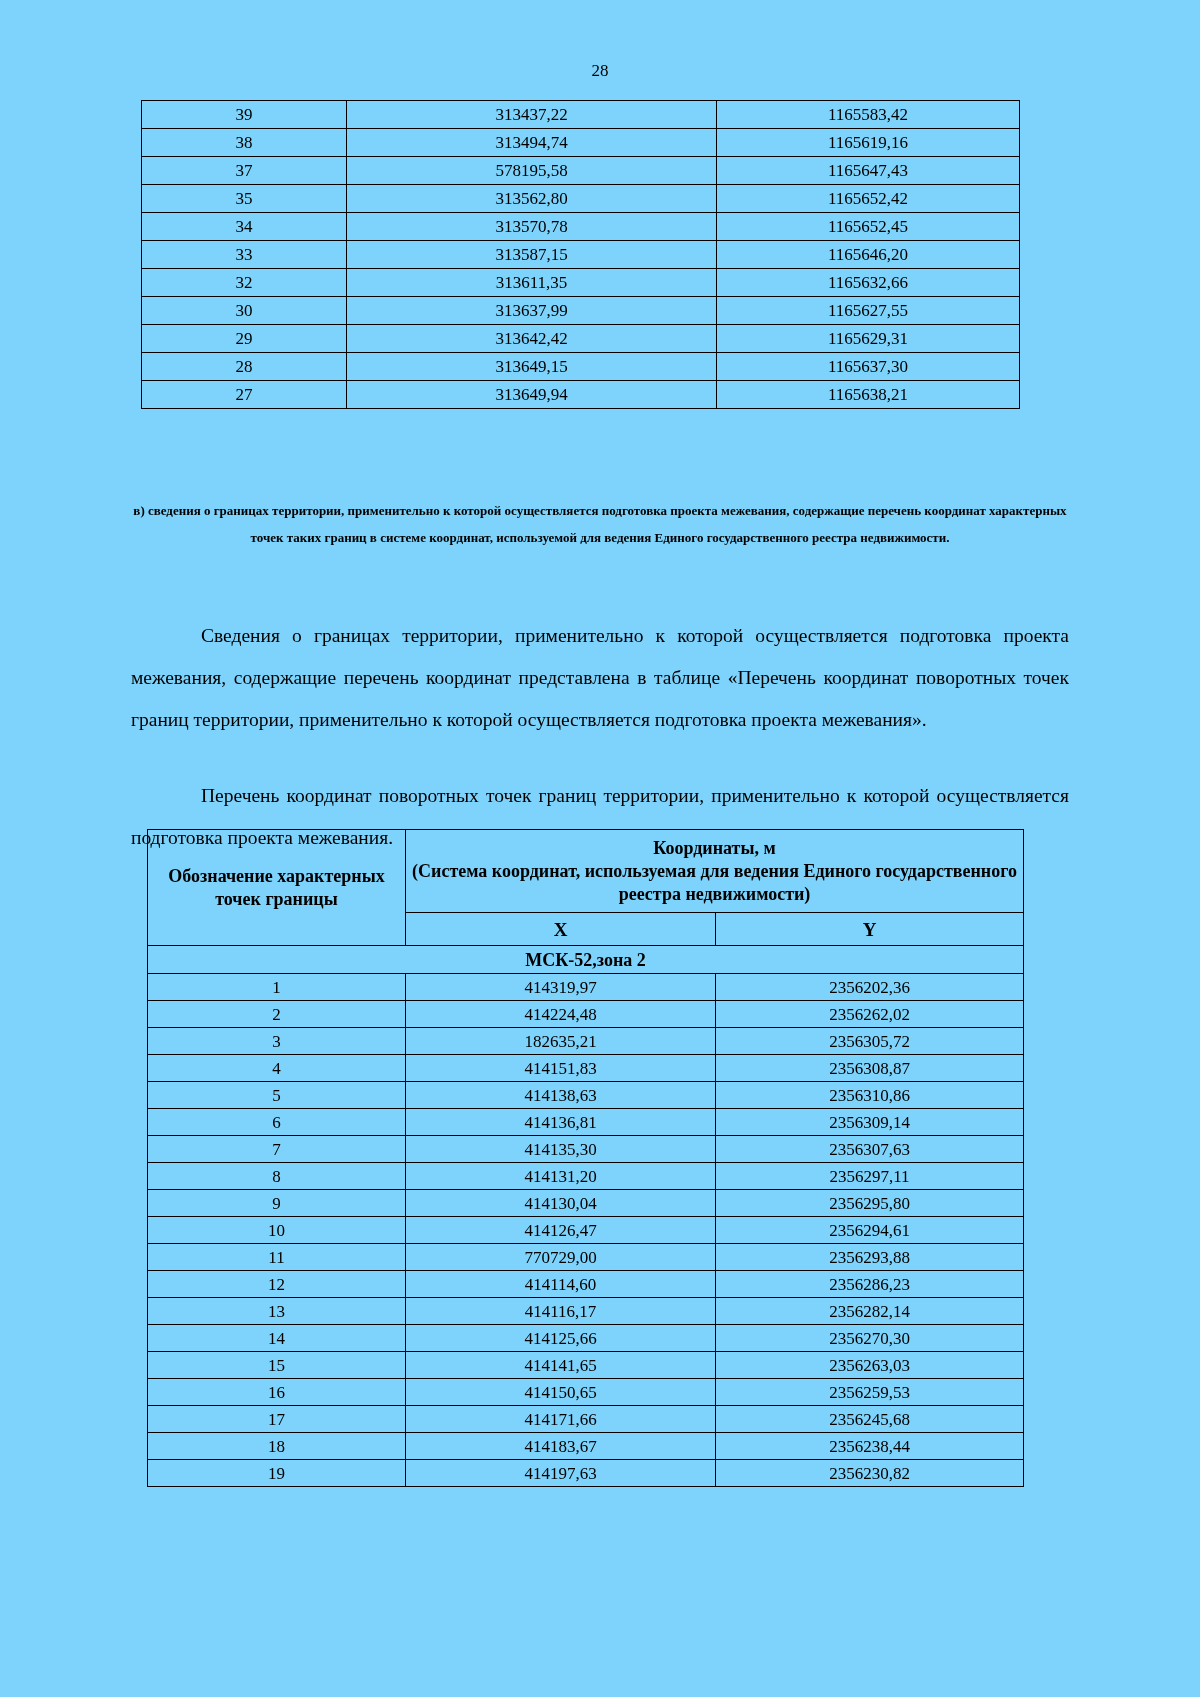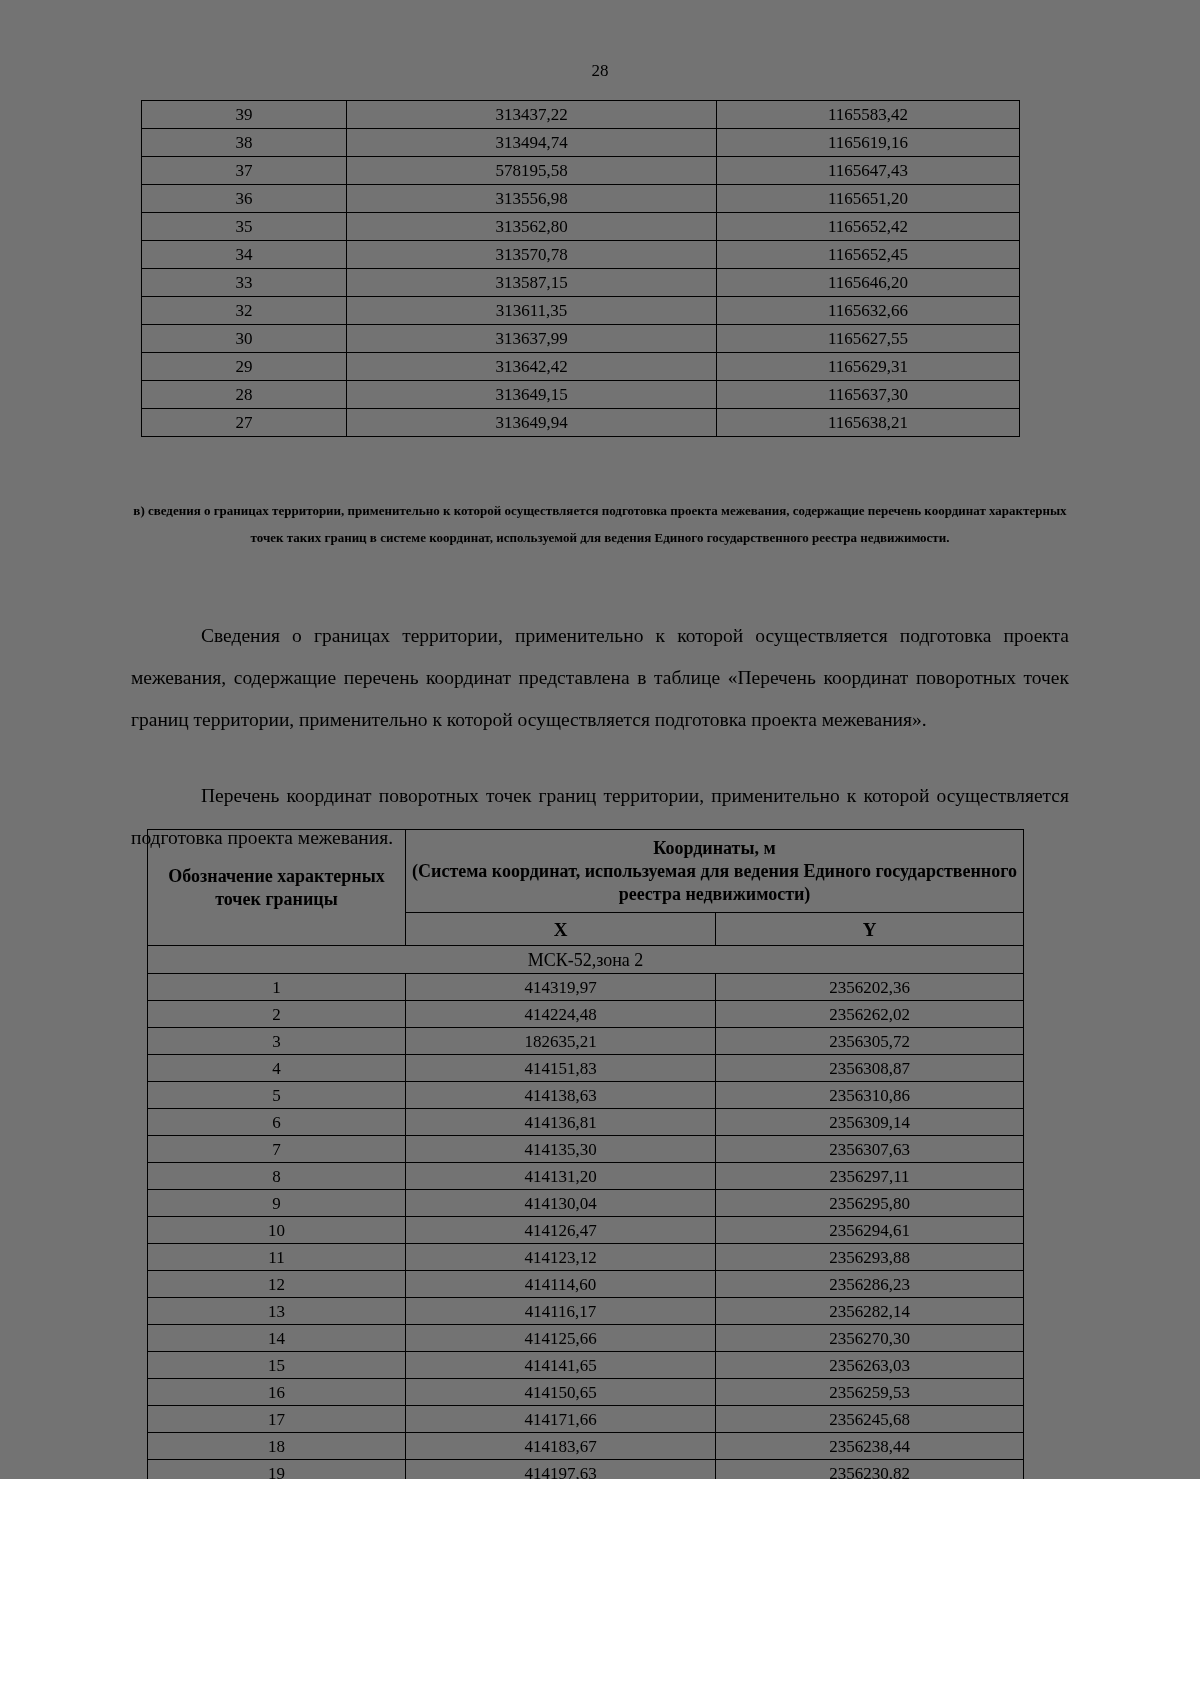--- a/index.html
+++ b/index.html
@@ -3,22 +3,22 @@
 <meta charset="utf-8">
 <style>
   html, body {
     margin: 0;
     padding: 0;
     background: #ffffff;
   }
   .page {
     position: relative;
     width: 1200px;
-    height: 1479px;
-    background: #737373;
+    height: 1697px;
+    background: #7dd3fc;
     font-family: "Liberation Serif", "DejaVu Serif", serif;
     color: #000000;
     box-sizing: border-box;
     overflow: hidden;
   }
 
   .page-number {
     position: absolute;
     top: 62px;
     left: 0;
@@ -100,21 +100,21 @@
     line-height: 23px;
   }
   .table-main .col-num { width: 258px; }
   .table-main .col-x   { width: 310px; }
   .table-main .col-y   { width: 308px; }
   .table-main .hdr-stub { height: 115px; padding: 0 6px; }
   .table-main .hdr-coord { height: 74px; padding: 4px 6px; }
   .table-main .hdr-xy { height: 32px; font-size: 19px; }
   .table-main .zone-row td {
     height: 27px;
-    font-weight: normal;
+    font-weight: bold;
     font-size: 18px;
   }
   .table-main tbody td { height: 26px; }
 </style>
 </head>
 <body>
 
 <div class="page">
 
   <div class="page-number">28</div>
@@ -133,25 +133,20 @@
         </tr>
         <tr>
           <td>38</td>
           <td>313494,74</td>
           <td>1165619,16</td>
         </tr>
         <tr>
           <td>37</td>
           <td>578195,58</td>
           <td>1165647,43</td>
-        </tr>
-        <tr>
-          <td>36</td>
-          <td>313556,98</td>
-          <td>1165651,20</td>
         </tr>
         <tr>
           <td>35</td>
           <td>313562,80</td>
           <td>1165652,42</td>
         </tr>
         <tr>
           <td>34</td>
           <td>313570,78</td>
           <td>1165652,45</td>
@@ -267,21 +262,21 @@
           <td>414130,04</td>
           <td>2356295,80</td>
         </tr>
         <tr>
           <td>10</td>
           <td>414126,47</td>
           <td>2356294,61</td>
         </tr>
         <tr>
           <td>11</td>
-          <td>414123,12</td>
+          <td>770729,00</td>
           <td>2356293,88</td>
         </tr>
         <tr>
           <td>12</td>
           <td>414114,60</td>
           <td>2356286,23</td>
         </tr>
         <tr>
           <td>13</td>
           <td>414116,17</td>

